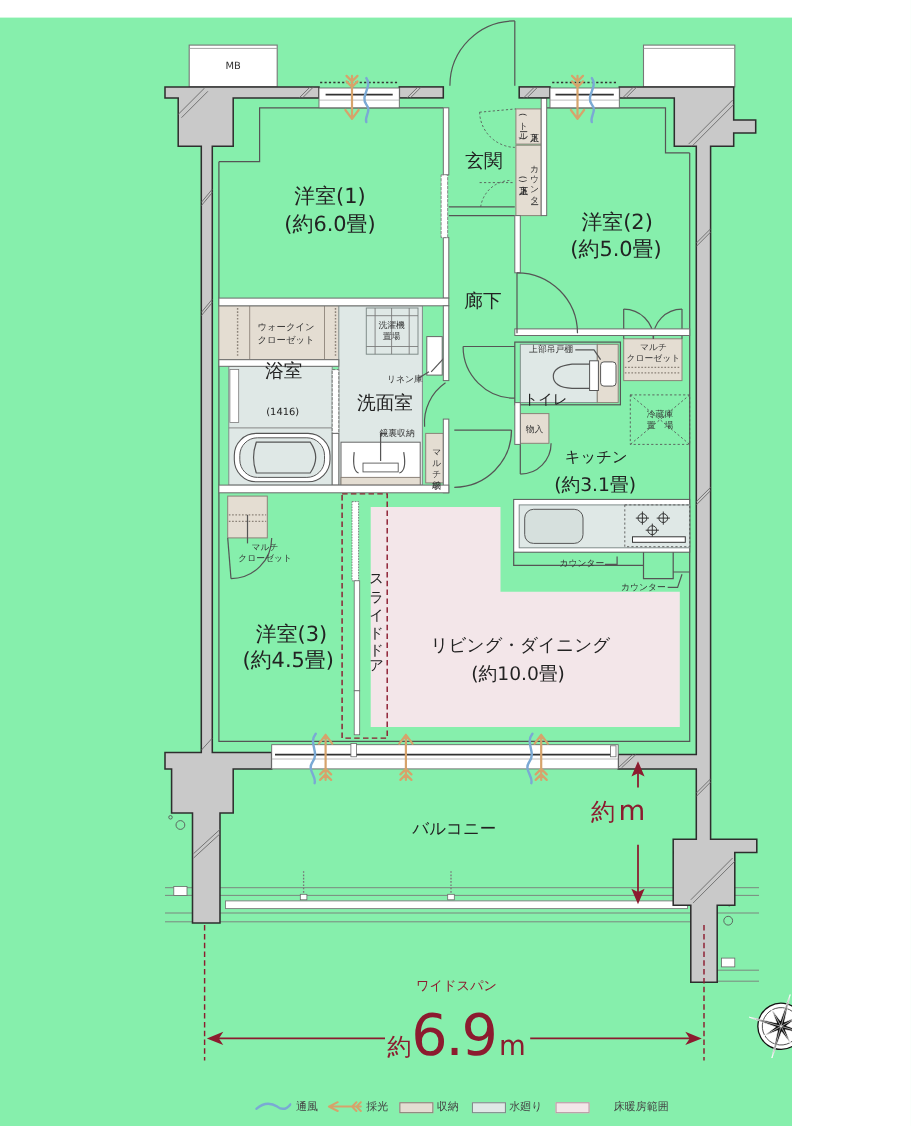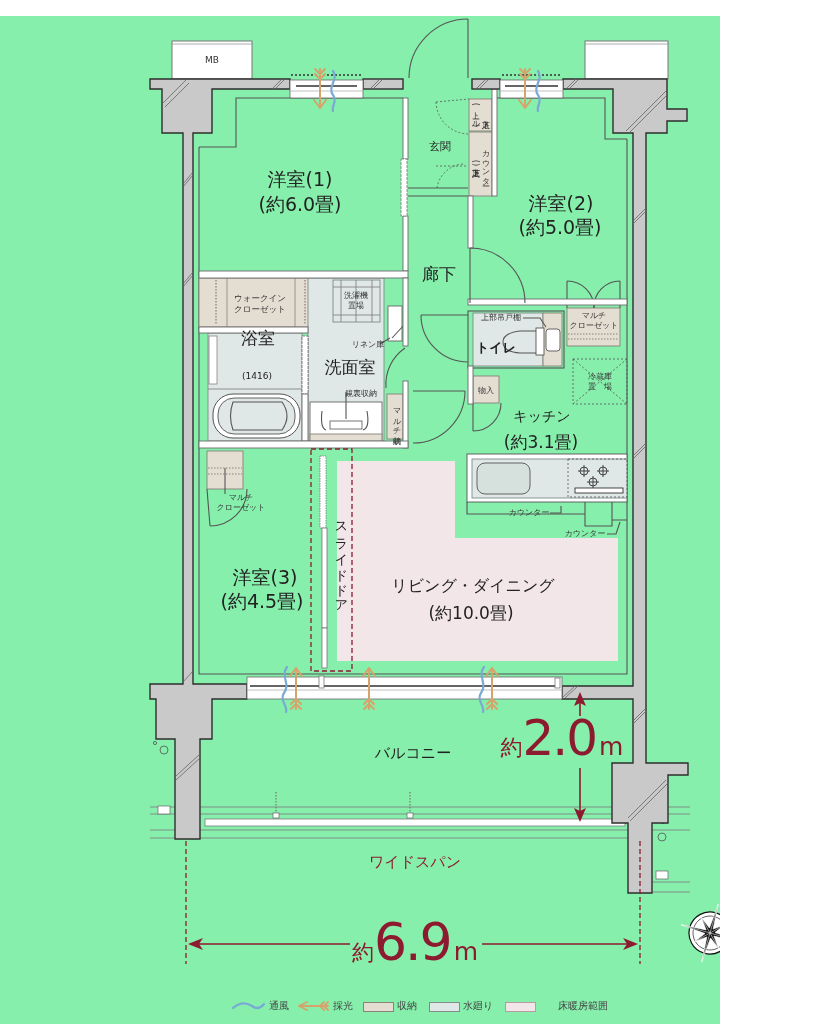--- a/index.html
+++ b/index.html
@@ -323,21 +323,21 @@
     <polygon points="38,0 4.6,1.9 12.7,12.7 1.9,4.6 0,30 -1.9,4.6 -12.7,12.7 -4.6,1.9 -30,0 -4.6,-1.9 -12.7,-12.7 -1.9,-4.6 0,-30 1.9,-4.6 12.7,-12.7 4.6,-1.9" fill="#111" stroke="#fff" stroke-width="0.6"></polygon>
     <path d="M-30,0 L38,0 M0,-30 L0,30 M-12.7,-12.7 L12.7,12.7 M12.7,-12.7 L-12.7,12.7" stroke="#fff" stroke-width="0.5"></path>
   </g>
 </svg>
 
 <div class="lbl tiny" style="left:212px;top:45px;font-size:9px;">MB</div>
 
 <div class="lbl room" style="left:300px;top:163px;text-align:center;">洋室(1)</div>
 <div class="lbl room" style="left:300px;top:188px;">(約6.0畳)</div>
 
-<div class="lbl room" style="left:440px;top:131px;font-size:11px;">玄関</div>
+<div class="lbl room" style="left:440px;top:131px;font-size:17px;">玄関</div>
 
 <div class="lbl tiny vert two" style="left:480px;top:99px;">
   <span>下足入</span>
   <span>(トール)</span>
 </div>
 <div class="lbl tiny vert two" style="left:480px;top:147px;">
   <span>カウンター</span>
   <span>(上下下足入)</span>
 </div>
 
@@ -358,21 +358,21 @@
 
 <div class="lbl room" style="left:258px;top:322px;font-size:17px;">浴室</div>
 <div class="lbl" style="left:257px;top:360px;font-size:9px;">(1416)</div>
 
 <div class="lbl room" style="left:350px;top:351px;font-size:17px;">洗面室</div>
 <div class="lbl tiny" style="left:368px;top:329px;">リネン庫</div>
 <div class="lbl tiny" style="left:361px;top:378px;">鏡裏収納</div>
 <div class="lbl tiny vert" style="left:396px;top:401px;">マルチ収納</div>
 
 <div class="lbl tiny" style="left:501px;top:302px;">上部吊戸棚</div>
-<div class="lbl room-sm" style="left:496px;top:332px;font-weight:bold;">トイレ</div>
+<div class="lbl room-sm" style="left:496px;top:348px;">トイレ</div>
 
 <div class="lbl tiny two" style="left:594px;top:305px;">
   <span>マルチ</span>
   <span>クローゼット</span>
 </div>
 
 <div class="lbl tiny two" style="left:600px;top:366px;">
   <span>冷蔵庫</span>
   <span>置　場</span>
 </div>
@@ -395,25 +395,24 @@
 <div class="lbl room" style="left:265px;top:561px;">洋室(3)</div>
 <div class="lbl room" style="left:262px;top:585px;">(約4.5畳)</div>
 
 <div class="lbl room-md" style="left:473px;top:570px;">リビング・ダイニング</div>
 <div class="lbl" style="left:471px;top:597px;font-size:17px;">(約10.0畳)</div>
 
 <div class="lbl" style="left:413px;top:737px;font-size:15px;">バルコニー</div>
 
 <div class="lbl dim" style="left:562px;top:722px;">
   <span class="dim-prefix">約</span>
-  <span class="dim-value">2.0</span>
   <span class="dim-unit">m</span>
 </div>
 
-<div class="lbl accent" style="left:415px;top:846px;font-size:15px;">ワイドスパン</div>
+<div class="lbl accent" style="left:415px;top:880px;font-size:12px;">ワイドスパン</div>
 <div class="lbl dim" style="left:415px;top:926px;">
   <span class="dim-prefix">約</span>
   <span class="dim-value" style="font-size:52px;">6.9</span>
   <span class="dim-unit">m</span>
 </div>
 
 <div class="lbl" style="left:752px;top:932px;font-size:10px;transform:translate(-50%,-50%) rotate(106deg);">N</div>
 
 <div>
   <svg style="position:absolute;left:232px;top:985px;" width="33" height="10">

